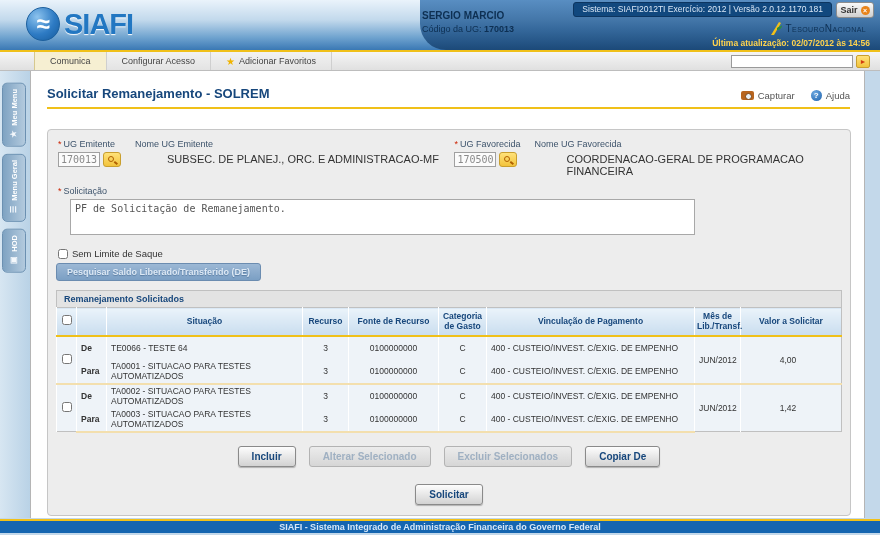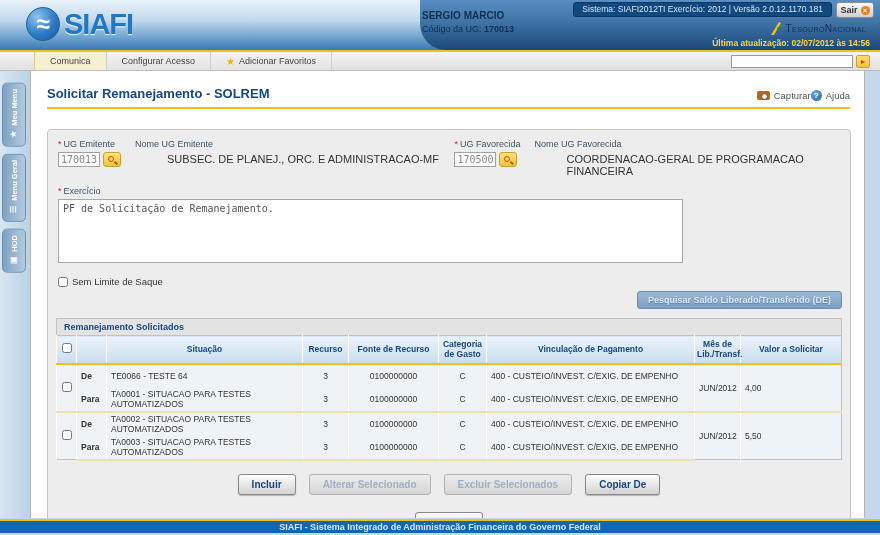--- a/index.html
+++ b/index.html
@@ -96,21 +96,21 @@
   .main {
     position:absolute; left:30px; top:71px; width:835px; height:447px;
     background:#fff; border-left:1px solid #b5b5b5; border-right:1px solid #b5b5b5;
     overflow:hidden;
   }
   .title-row {
     display:flex; justify-content:space-between; align-items:flex-end;
     margin:15px 14px 0 16px; padding-bottom:6px; border-bottom:2px solid #f0c019;
   }
   .page-title { font-size:13px; font-weight:bold; color:#17477c; }
-  .title-links { display:flex; gap:0; font-size:9.5px; color:#555; align-items:flex-start; }
+  .title-links { display:flex; gap:16px; font-size:9.5px; color:#555; align-items:flex-start; }
   .tlink { display:flex; align-items:center; gap:4px; cursor:pointer; }
   .cam-icon { width:13px; height:9px; background:linear-gradient(180deg,#5c붕,#444); background:#b8651f; border-radius:2px; position:relative; }
   .cam-icon::after { content:""; position:absolute; left:4px; top:1.5px; width:5px; height:5px; border-radius:50%; background:#e9f1f8; border:1px solid #7a4412; }
   .help-icon {
     width:11px; height:11px; border-radius:50%; background:radial-gradient(circle at 35% 30%, #6fa9e0, #1d62ad);
     color:#fff; font-size:8px; font-weight:bold; text-align:center; line-height:11px;
   }
   
   .panel {
     margin:20px 13px 0 16px; background:#ededed; border:1px solid #c6c6c6; border-radius:4px;
@@ -128,26 +128,26 @@
   .lupa-btn {
     width:18px; height:15px; background:linear-gradient(180deg,#ffe27a,#f2c33c);
     border:1px solid #c99f2e; border-radius:3px; cursor:pointer; position:relative;
   }
   .lupa-glass { position:absolute; left:4px; top:3px; width:6px; height:6px; border:1.5px solid #b06000; border-radius:50%; }
   .lupa-glass::after { content:""; position:absolute; left:5px; top:5px; width:4px; height:1.5px; background:#b06000; transform:rotate(40deg); }
   .name-value { font-size:11px; color:#333; margin-top:1px;margin-left:32px; }
   .name-block { flex:1; }
   .obs-block { margin-top:9px; padding:0 2px; }
   .obs-textarea {
-    width:625px; height:64px; resize:none; border:1px solid #a8a8a8; background:#fff;
-    font-family:"DejaVu Sans Mono", monospace; font-size:10px; color:#555; padding:3px 4px;
+    width:625px; height:36px; resize:none; border:1px solid #a8a8a8; background:#fff;
+    font-family:"DejaVu Sans Mono", monospace; font-size:10px; color:#555; padding:3px 4px;margin-left:12px;
   }
   .chk-row { margin-top:9px; display:flex; align-items:center; gap:4px; font-size:9.5px; color:#333; padding-left:2px; }
   .chk-row input, .tbl-chk { width:10px; height:10px; }
-  .pesq-row { display:flex; justify-content:flex-end; gap:6px; margin-top:4px; }
+  .pesq-row { display:flex; justify-content:space-between; gap:6px; margin-top:4px; }
   .btn-blue {
     background:linear-gradient(180deg,#9cb8d5,#7b9fc4); border:1px solid #6b8cb0; border-radius:3px;
     color:#dde9f5; font-size:9px; font-weight:bold; padding:3px 10px; text-shadow:0 1px 1px #5a7da2; cursor:pointer;
   }
   
   .tbl-wrap { margin-top:9px; }
   .section-bar {
     background:#e3e3e3; border:1px solid #c0c0c0; border-bottom:none;
     font-size:9px; font-weight:bold; color:#17477c; padding:3px 7px;
   }
@@ -161,21 +161,21 @@
     border-bottom:2px solid #f0c019; padding:1px 2px;
   }
   .remtbl td {
     background:#eef3f8; border-left:1px solid #fff; font-size:8.5px; color:#333;
     height:24px; padding:0 4px; vertical-align:middle;
   }
   .remtbl tr.g-start td { border-top:2px solid #f3dfae; }
   .remtbl tr.last-row td { border-bottom:2px solid #f3dfae; }
   td.tag { font-weight:bold; }
   td.ctr { text-align:center; }
-  td.rgt { text-align:left; padding-right:10px; }
+  td.rgt { text-align:center; padding-right:10px; }
   
   .actions { display:flex; justify-content:center; gap:13px; margin-top:13px; }
   .btn {
     background:linear-gradient(180deg,#fdfdfd,#d2d2d2); border:1px solid #8a8a8a; border-radius:3px;
     color:#17477c; font-size:10px; font-weight:bold; padding:4px 13px; cursor:pointer;
     box-shadow:0 1px 1px rgba(0,0,0,.25);
   }
   .btn.disabled {
     color:#9fb0c2; background:linear-gradient(180deg,#ececec,#d6d6d6); border-color:#b3b3b3;
     box-shadow:none; cursor:default;
@@ -303,21 +303,21 @@
             </div>
         </div>
       </div>
       <div class="fld name-block">
         <div class="fld-label">Nome UG Favorecida</div>
         <div class="name-value">COORDENACAO-GERAL DE PROGRAMACAO FINANCEIRA</div>
       </div>
     </div>
 
     <div class="obs-block">
-      <div class="fld-label"><span class="req">*</span><span>Exercício</span></div>
+      <div class="fld-label"><span class="req">*</span><span>Solicitação</span></div>
       <textarea class="obs-textarea" style="">PF de Solicitação de Remanejamento.</textarea>
     </div>
 
     <div class="chk-row">
       <input type="checkbox" style="">
       <span>Sem Limite de Saque</span>
     </div>
 
     <div class="pesq-row">
       <button class="btn-blue">Pesquisar Saldo Liberado/Transferido (DE)</button>
@@ -374,21 +374,21 @@
 
           <tr class="g-start">
             <td rowspan="2" class="ctr"><input type="checkbox" class="tbl-chk" style=""></td>
             <td class="tag">De</td>
             <td>TA0002 - SITUACAO PARA TESTES AUTOMATIZADOS</td>
             <td class="ctr">3</td>
             <td class="ctr">0100000000</td>
             <td class="ctr">C</td>
             <td>400 - CUSTEIO/INVEST. C/EXIG. DE EMPENHO</td>
             <td rowspan="2" class="ctr">JUN/2012</td>
-            <td rowspan="2" class="rgt">5,50</td>
+            <td rowspan="2" class="rgt">1,42</td>
           </tr>
           <tr class="last-row">
             <td class="tag">Para</td>
             <td>TA0003 - SITUACAO PARA TESTES AUTOMATIZADOS</td>
             <td class="ctr">3</td>
             <td class="ctr">0100000000</td>
             <td class="ctr">C</td>
             <td>400 - CUSTEIO/INVEST. C/EXIG. DE EMPENHO</td>
           </tr>
         </tbody>

